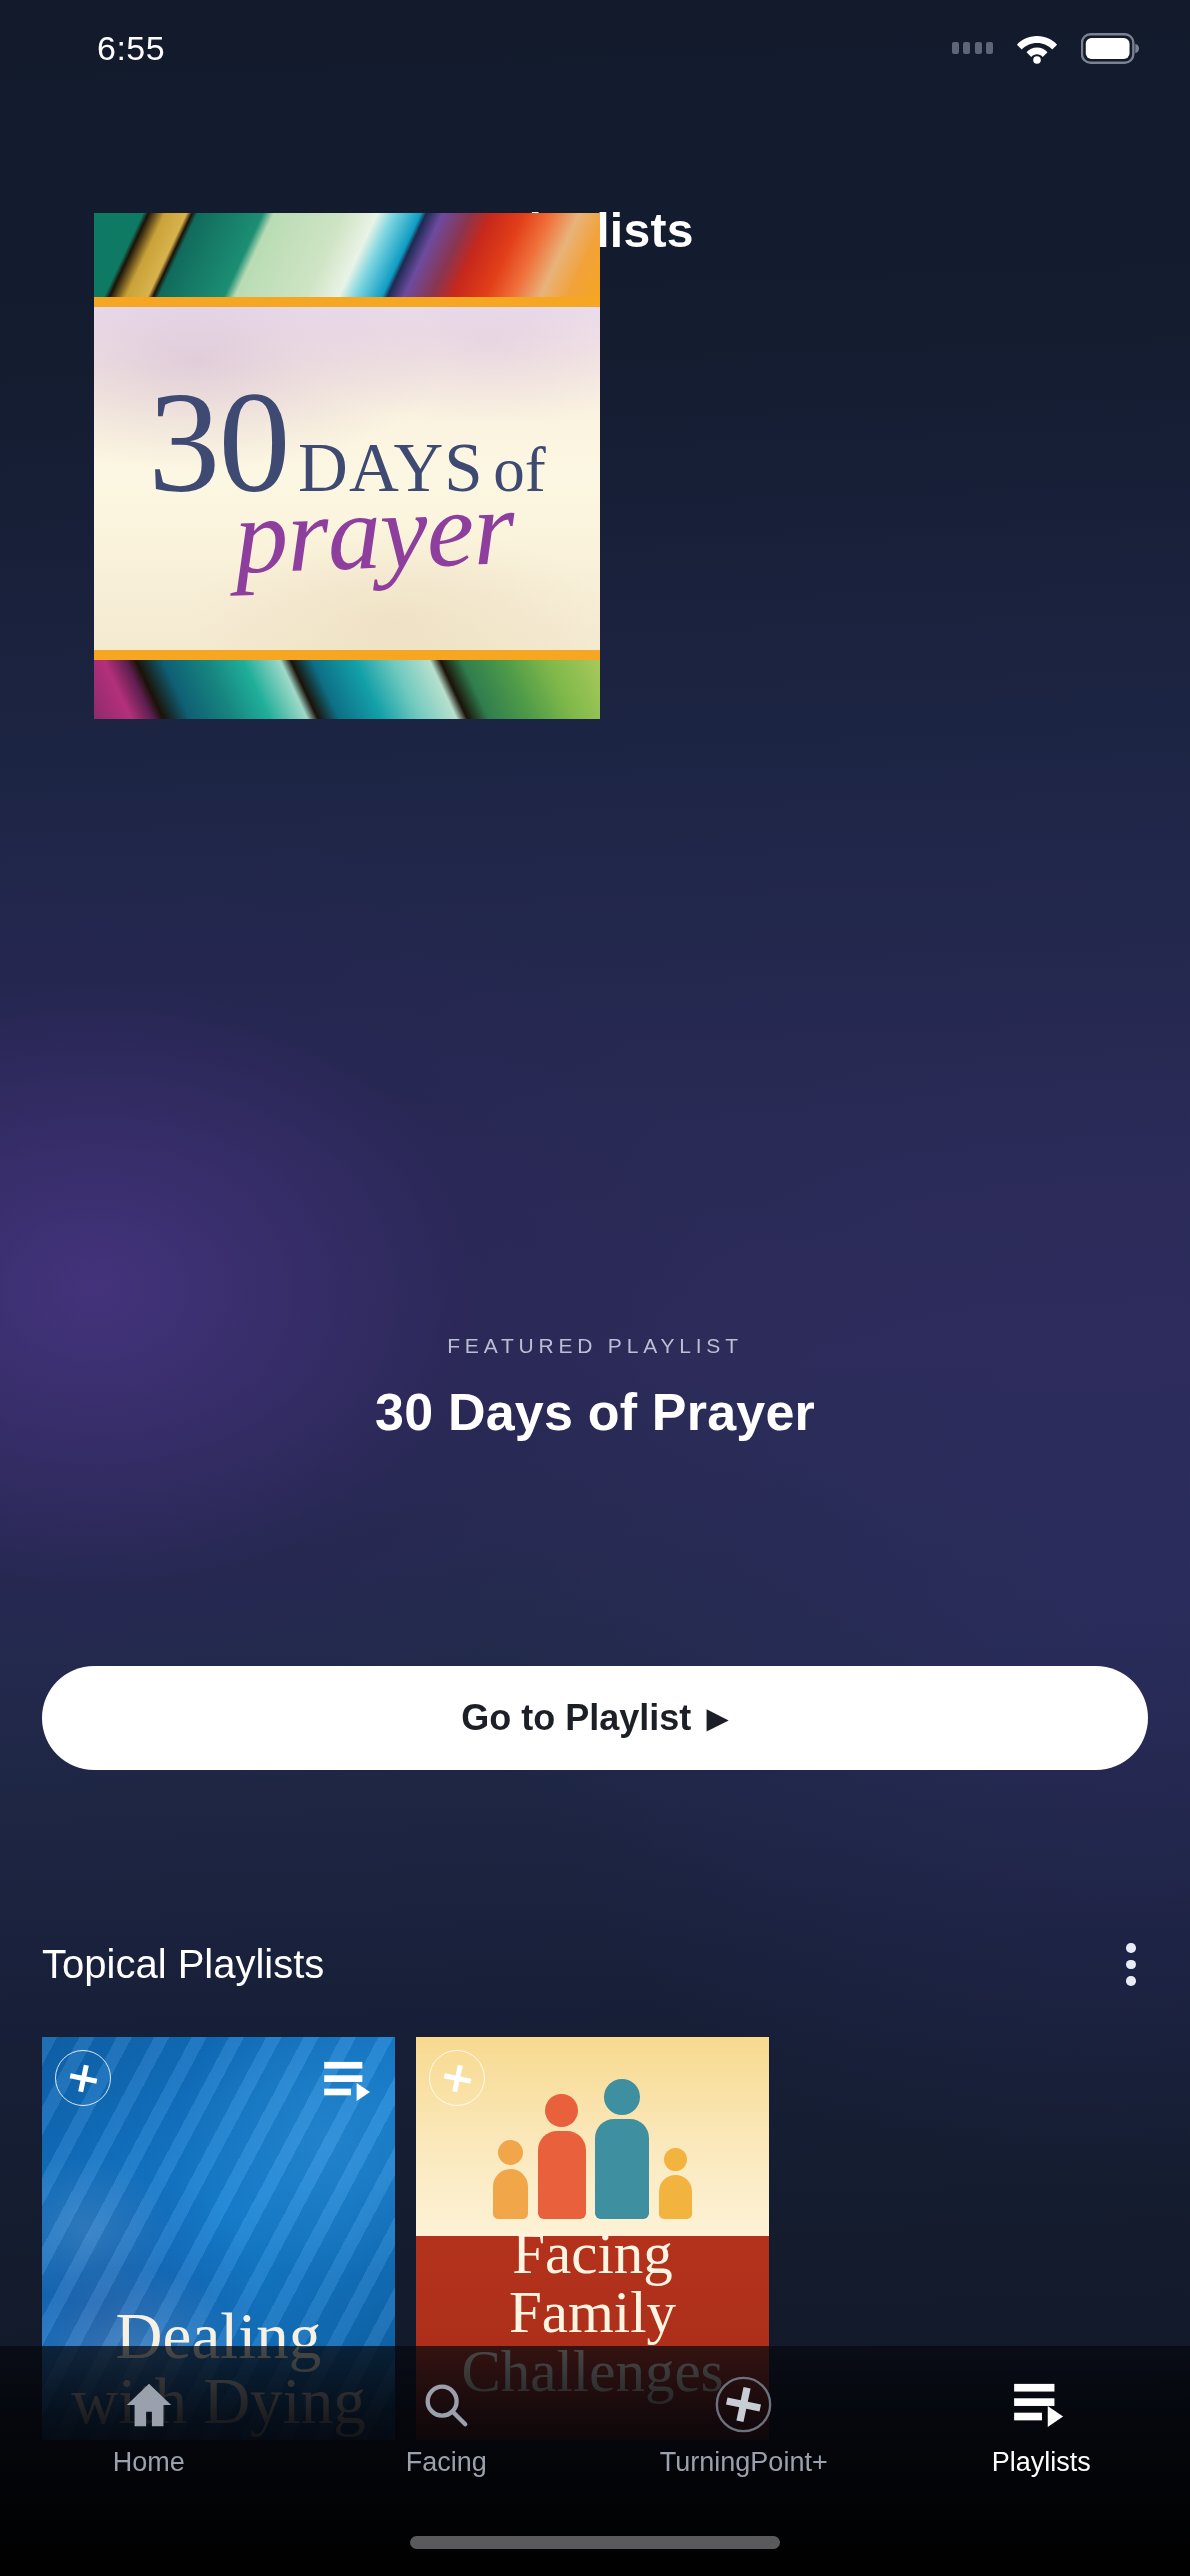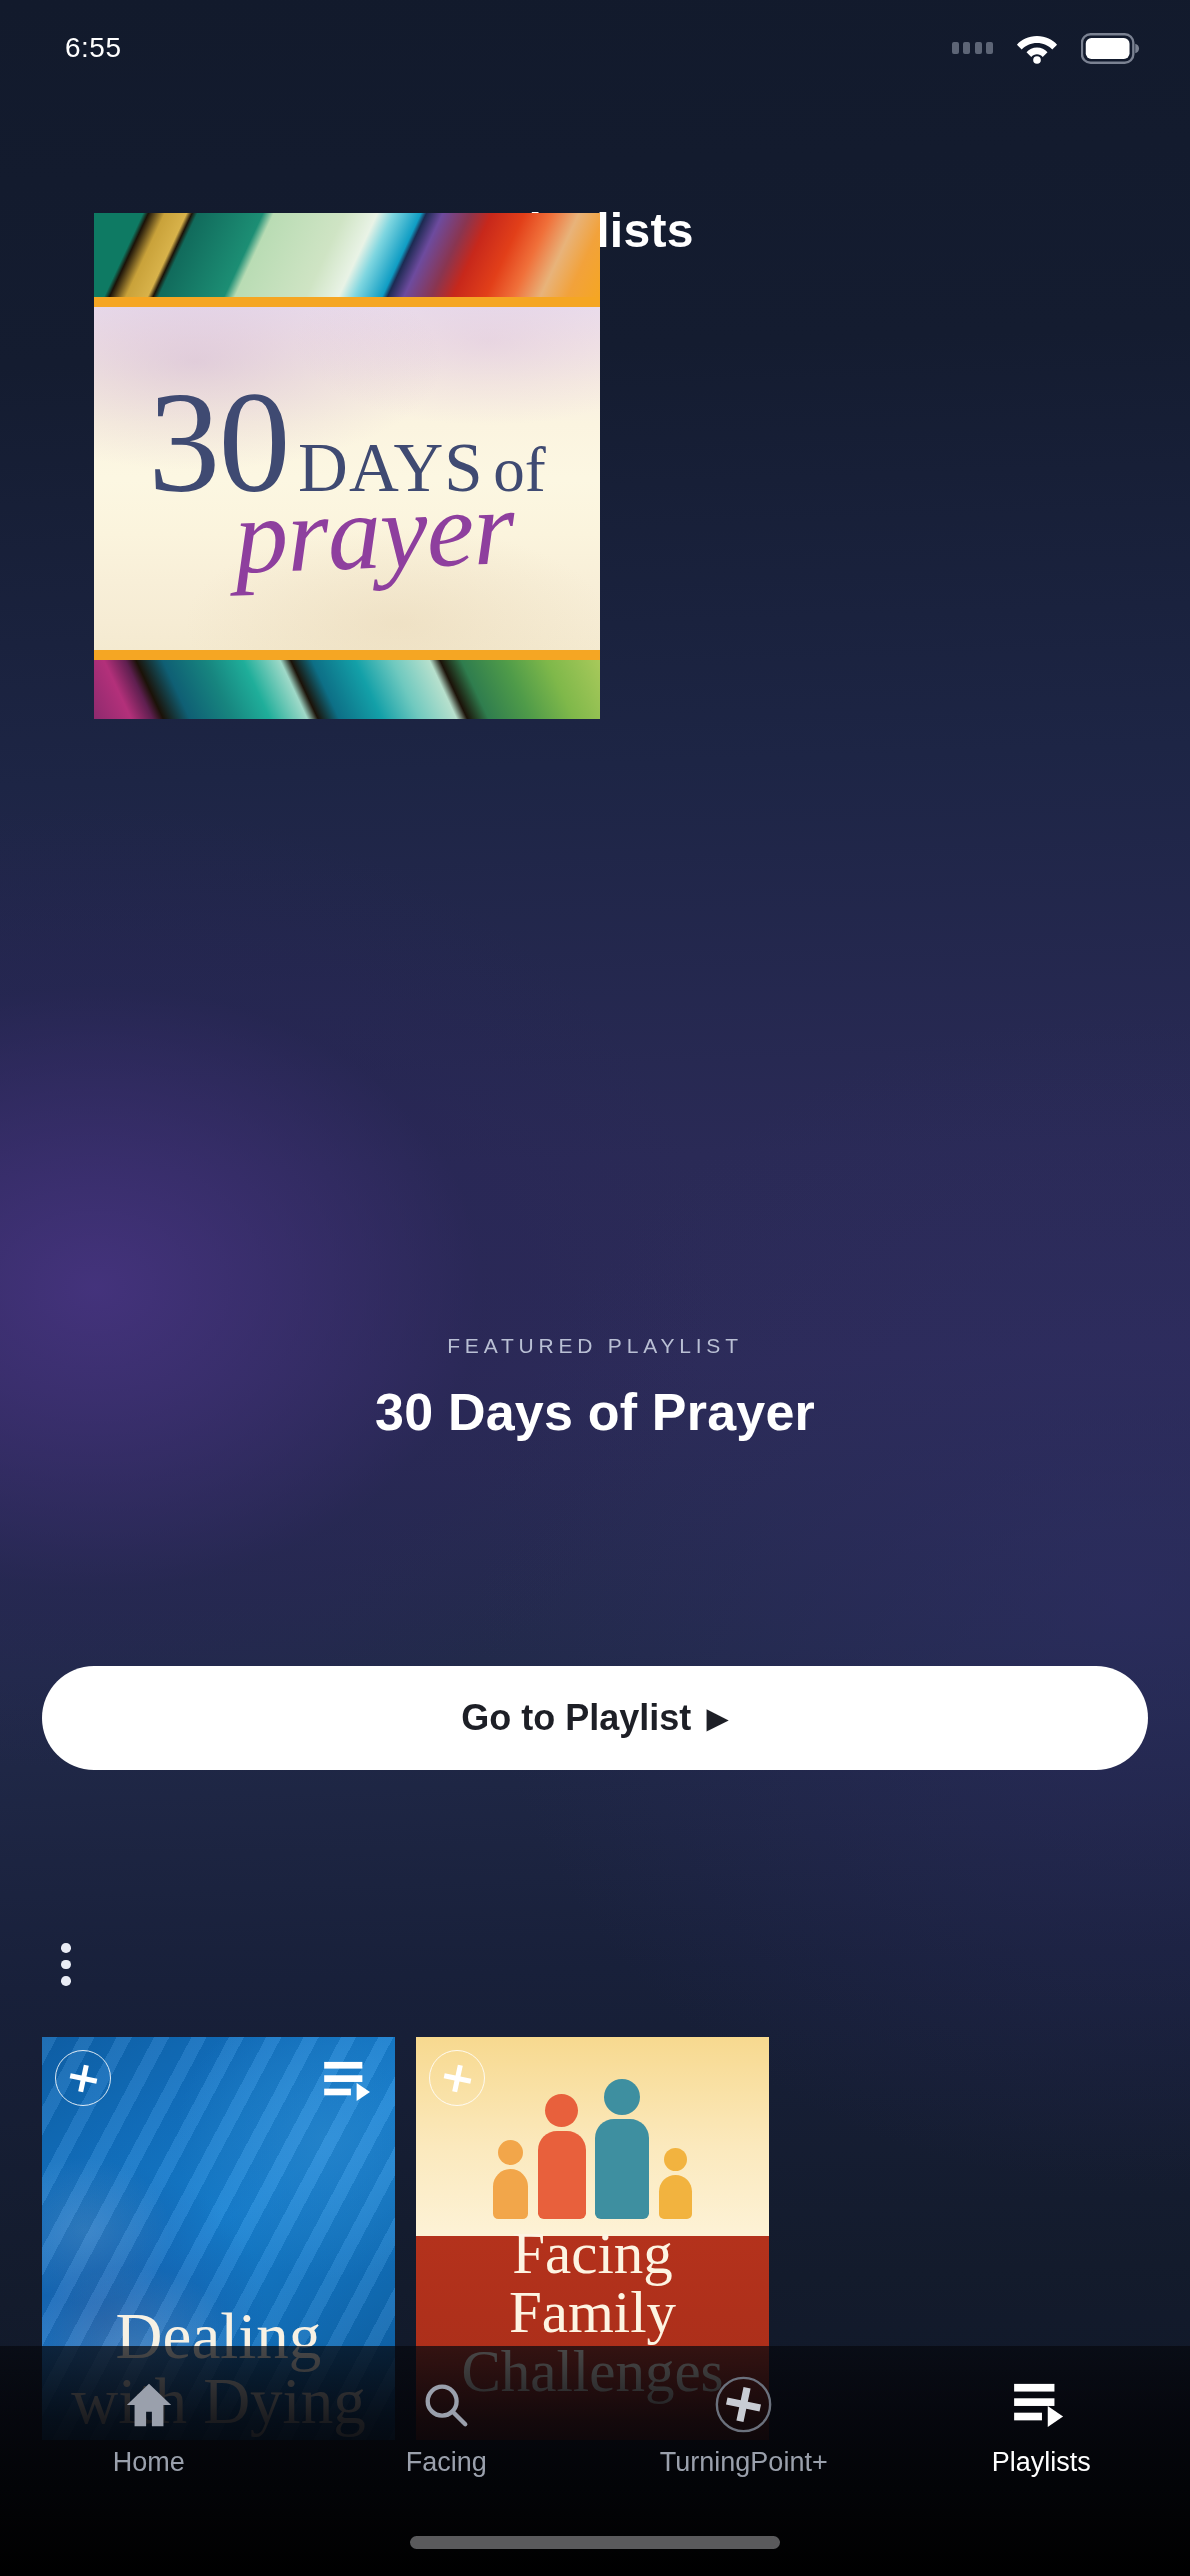--- a/index.html
+++ b/index.html
@@ -17,21 +17,21 @@
       linear-gradient(178deg, #121a2c 0%, #141c30 14%, #1d2545 30%, #2a2a56 45%, #2c2b58 53%, #222a4b 64%, #18203a 76%, #131b2c 88%, #0e1526 100%);
     overflow:hidden;
   }
 
   
   .statusbar {
     position:absolute; top:0; left:0; right:0; height:96px;
     display:flex; align-items:center; justify-content:space-between;
     padding:0 50px 0 65px; color:#ffffff;
   }
-  .sb-time { font-size:28px; font-weight:400; letter-spacing:0.5px; }
+  .sb-time { font-size:34px; font-weight:400; letter-spacing:0.5px;margin-left:32px; }
   .sb-right { display:flex; align-items:center; gap:23px; }
   .sb-dots { display:flex; gap:4.8px; align-items:flex-end; }
   .sb-dots i { display:block; width:6.7px; height:11.5px; border-radius:1.9px; background:#5d6576; }
   .sb-wifi svg, .sb-batt svg { display:block; }
 
   
   .page-title {
     position:absolute; top:203px; left:0; right:0; text-align:center;
     font-size:48px; font-weight:700; color:#ffffff; letter-spacing:0.3px;
   }
@@ -233,20 +233,21 @@
 
   <div class="feat-eyebrow">FEATURED PLAYLIST</div>
   <div class="feat-title">30 Days of Prayer</div>
 
   <button class="cta-btn">
     <span class="cta-label">Go to Playlist</span>
     <span class="cta-arrow">▶</span>
   </button>
 
   <div class="sec-head">
+    <span class="sec-title">Topical Playlists</span>
     <span class="kebab">
         <i></i>
         <i></i>
         <i></i>
       </span>
   </div>
 
   <div class="cards">
 
     <div class="card card-a">

